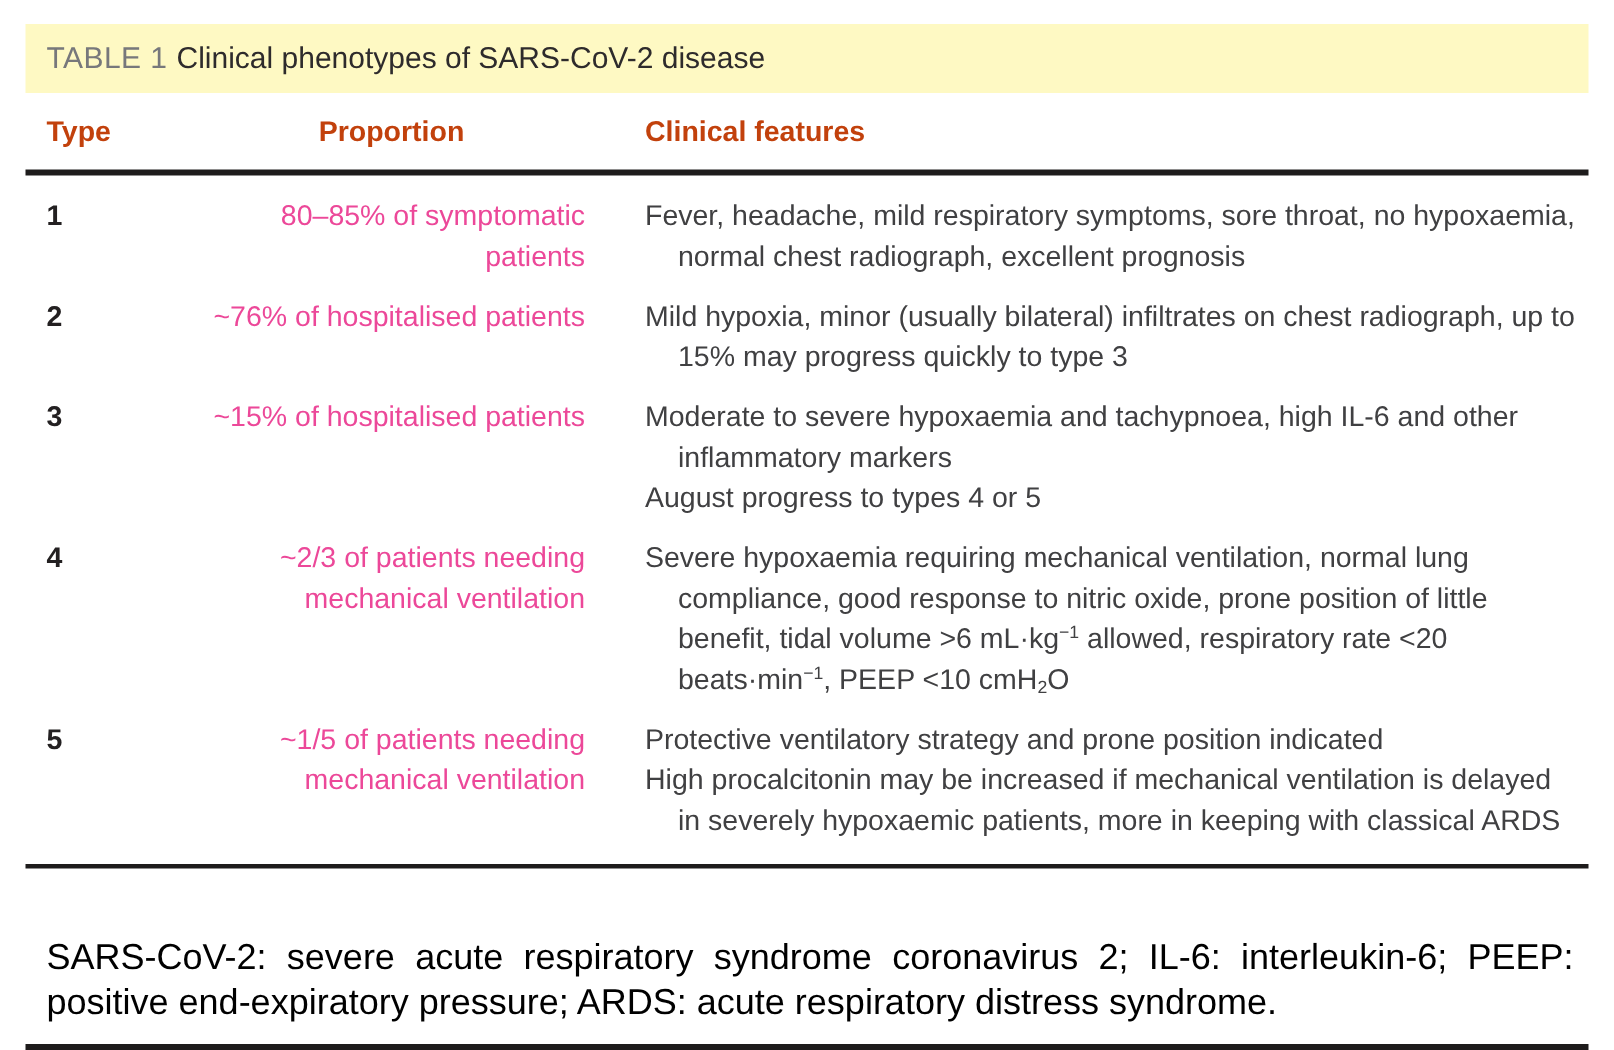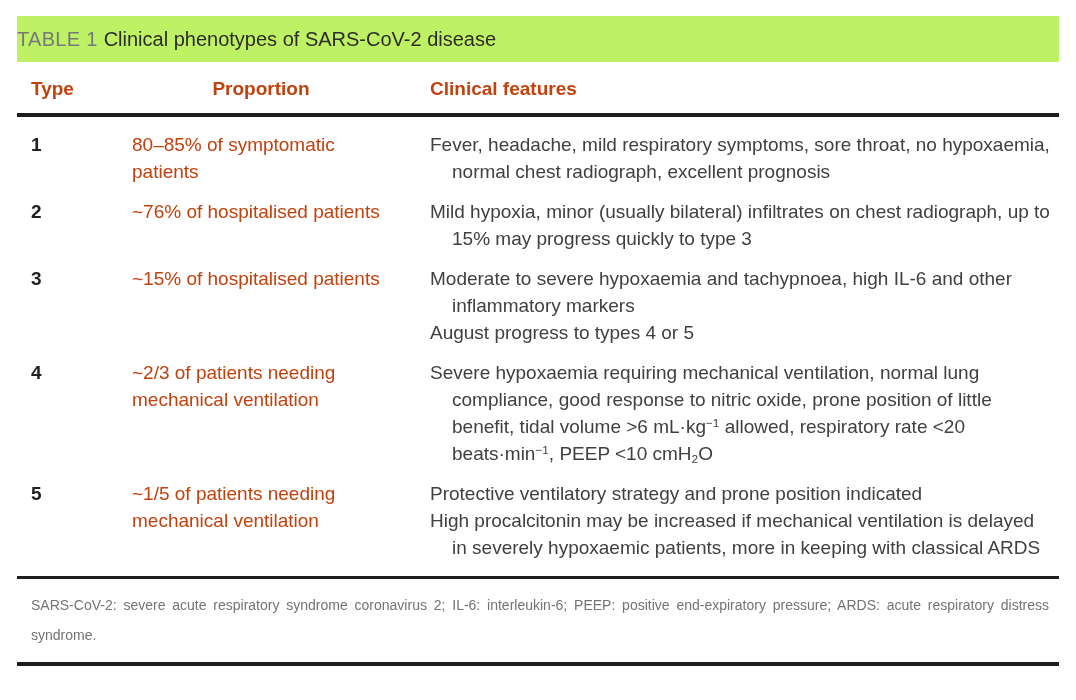--- a/index.html
+++ b/index.html
@@ -14,23 +14,24 @@
     height: 700px;
     background: #ffffff;
     box-sizing: border-box;
     padding: 16px 17px 0 17px;
   }
   .table-wrap {
     width: 1042px;
   }
   
   .title-bar {
-    background: #bef264;
+    background: #fef9c3;
     height: 46px;
     line-height: 46px;
+    padding-left: 14px;
     font-size: 20px;
     white-space: nowrap;
     overflow: hidden;
   }
   .title-label {
     color: #77787b;
     letter-spacing: 0.3px;
   }
   .title-text {
     color: #2e2b2c;
@@ -72,23 +73,23 @@
     grid-template-columns: 93px 302px 1fr;
     font-size: 19px;
     line-height: 27px;
   }
   .cell-type {
     padding-left: 14px;
     font-weight: bold;
     color: #232021;
   }
   .cell-proportion {
-    text-align: left;
+    text-align: right;
     padding: 0 22px;
-    color: #c2410c;
+    color: #ec4899;
   }
   .cell-features {
     padding-left: 18px;
     padding-right: 8px;
     color: #404042;
   }
   .feat-par {
     margin: 0;
     padding-left: 22px;
     text-indent: -22px;
@@ -104,25 +105,26 @@
     vertical-align: 0.55em;
     line-height: 0;
   }
   .sub {
     font-size: 0.62em;
     vertical-align: -0.25em;
     line-height: 0;
   }
   
   .footnote {
-    font-size: 14px;
+    font-size: 24px;
     line-height: 30px;
     padding: 11px 10px 12px 14px;
     text-align: justify;
-    color: #737373;
+    color: #000000;
+    margin-top: 34px;
   }
 </style>
 </head>
 <body>
 
 <div class="page">
   <div class="table-wrap">
 
     <div class="title-bar">
       <span class="title-label">TABLE 1</span><span class="title-text">Clinical phenotypes of SARS-CoV-2 disease</span>

